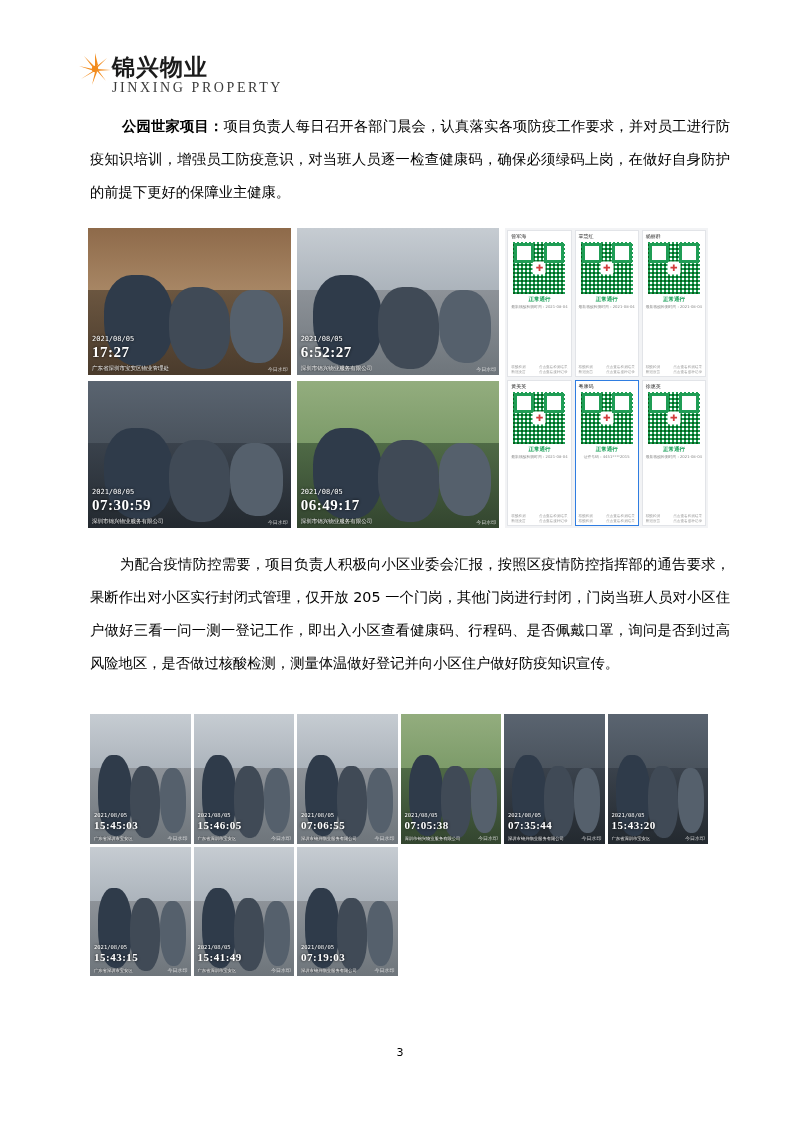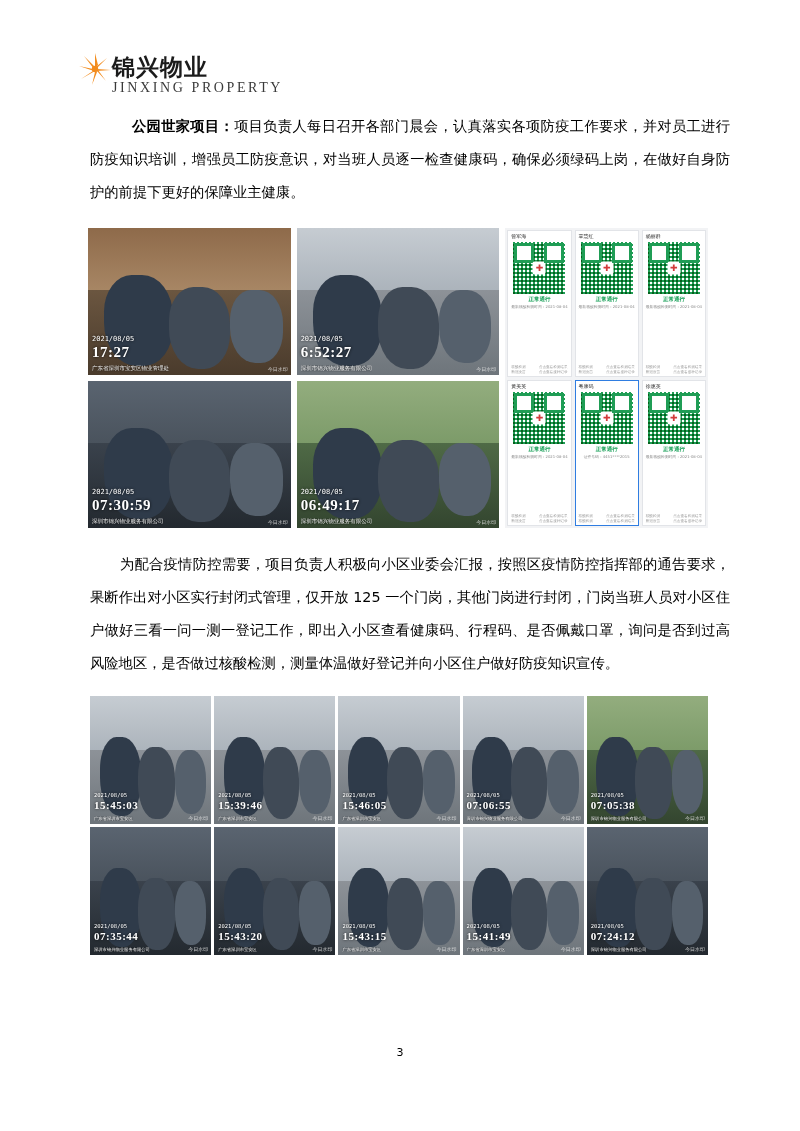--- a/index.html
+++ b/index.html
@@ -66,43 +66,43 @@
     font-size: 14.3px;
     line-height: 33px;
     color: #000000;
     text-align: justify;
     text-justify: inter-ideograph;
   }
   .para .lead {
     font-weight: bold;
   }
   #para1 { top: 110px; text-indent: 28px; }
-  #para1 .lead { margin-left: 14px; }
+  #para1 .lead { margin-left: 4px; }
   #para2 { top: 548px; text-indent: 30px; }
 
   
   .grid {
     position: absolute;
     display: grid;
     gap: 4px;
   }
   #grid-top {
     left: 88px;
     top: 228px;
     width: 620px;
     height: 300px;
     grid-template-columns: 1fr 1fr 1fr;
     gap: 6px;
   }
   #grid-bottom {
     left: 90px;
-    top: 696px;
+    top: 714px;
     width: 618px;
     height: 262px;
-    grid-template-columns: repeat(5, 1fr);
+    grid-template-columns: repeat(6, 1fr);
     grid-template-rows: 1fr 1fr;
     gap: 3px;
   }
   .photo {
     position: relative;
     overflow: hidden;
     background: #6d7a72;
   }
   .photo .sky {
     position: absolute;
@@ -509,47 +509,36 @@
         <div class="blobB"></div>
         <div class="blobC"></div>
       <div class="stamp-date">2021/08/05</div>
       <div class="stamp-time">06:49:17</div>
       <div class="stamp-note">深圳市锦兴物业服务有限公司</div>
       <div class="stamp-badge">今日水印</div>
     </div>
 
   </div>
 
-  <div class="para" id="para2">为配合疫情防控需要，项目负责人积极向小区业委会汇报，按照区疫情防控指挥部的通告要求，果断作出对小区实行封闭式管理，仅开放 125 一个门岗，其他门岗进行封闭，门岗当班人员对小区住户做好三看一问一测一登记工作，即出入小区查看健康码、行程码、是否佩戴口罩，询问是否到过高风险地区，是否做过核酸检测，测量体温做好登记并向小区住户做好防疫知识宣传。</div>
+  <div class="para" id="para2">为配合疫情防控需要，项目负责人积极向小区业委会汇报，按照区疫情防控指挥部的通告要求，果断作出对小区实行封闭式管理，仅开放 205 一个门岗，其他门岗进行封闭，门岗当班人员对小区住户做好三看一问一测一登记工作，即出入小区查看健康码、行程码、是否佩戴口罩，询问是否到过高风险地区，是否做过核酸检测，测量体温做好登记并向小区住户做好防疫知识宣传。</div>
 
   <div class="grid grid-small" id="grid-bottom">
 
     <div class="photo street">
       <div class="sky"></div>
         <div class="ground"></div>
         <div class="blobA"></div>
         <div class="blobB"></div>
         <div class="blobC"></div>
       <div class="stamp-date">2021/08/05</div>
       <div class="stamp-time">15:45:03</div>
       <div class="stamp-note">广东省深圳市宝安区</div>
       <div class="stamp-badge">今日水印</div>
     </div>
 
-    <div class="photo street">
-      <div class="sky"></div>
-        <div class="ground"></div>
-        <div class="blobA"></div>
-        <div class="blobB"></div>
-        <div class="blobC"></div>
-      <div class="stamp-date">2021/08/05</div>
-      <div class="stamp-time">15:39:46</div>
-      <div class="stamp-note">广东省深圳市宝安区</div>
-      <div class="stamp-badge">今日水印</div>
-    </div>
 
     <div class="photo street">
       <div class="sky"></div>
         <div class="ground"></div>
         <div class="blobA"></div>
         <div class="blobB"></div>
         <div class="blobC"></div>
       <div class="stamp-date">2021/08/05</div>
       <div class="stamp-time">15:46:05</div>
       <div class="stamp-note">广东省深圳市宝安区</div>
@@ -622,31 +611,20 @@
         <div class="blobA"></div>
         <div class="blobB"></div>
         <div class="blobC"></div>
       <div class="stamp-date">2021/08/05</div>
       <div class="stamp-time">15:41:49</div>
       <div class="stamp-note">广东省深圳市宝安区</div>
       <div class="stamp-badge">今日水印</div>
     </div>
 
 
-    <div class="photo dark">
-      <div class="sky"></div>
-        <div class="ground"></div>
-        <div class="blobA"></div>
-        <div class="blobB"></div>
-        <div class="blobC"></div>
-      <div class="stamp-date">2021/08/05</div>
-      <div class="stamp-time">07:24:12</div>
-      <div class="stamp-note">深圳市锦兴物业服务有限公司</div>
-      <div class="stamp-badge">今日水印</div>
-    </div>
 
     <div class="photo street">
       <div class="sky"></div>
         <div class="ground"></div>
         <div class="blobA"></div>
         <div class="blobB"></div>
         <div class="blobC"></div>
       <div class="stamp-date">2021/08/05</div>
       <div class="stamp-time">07:19:03</div>
       <div class="stamp-note">深圳市锦兴物业服务有限公司</div>

